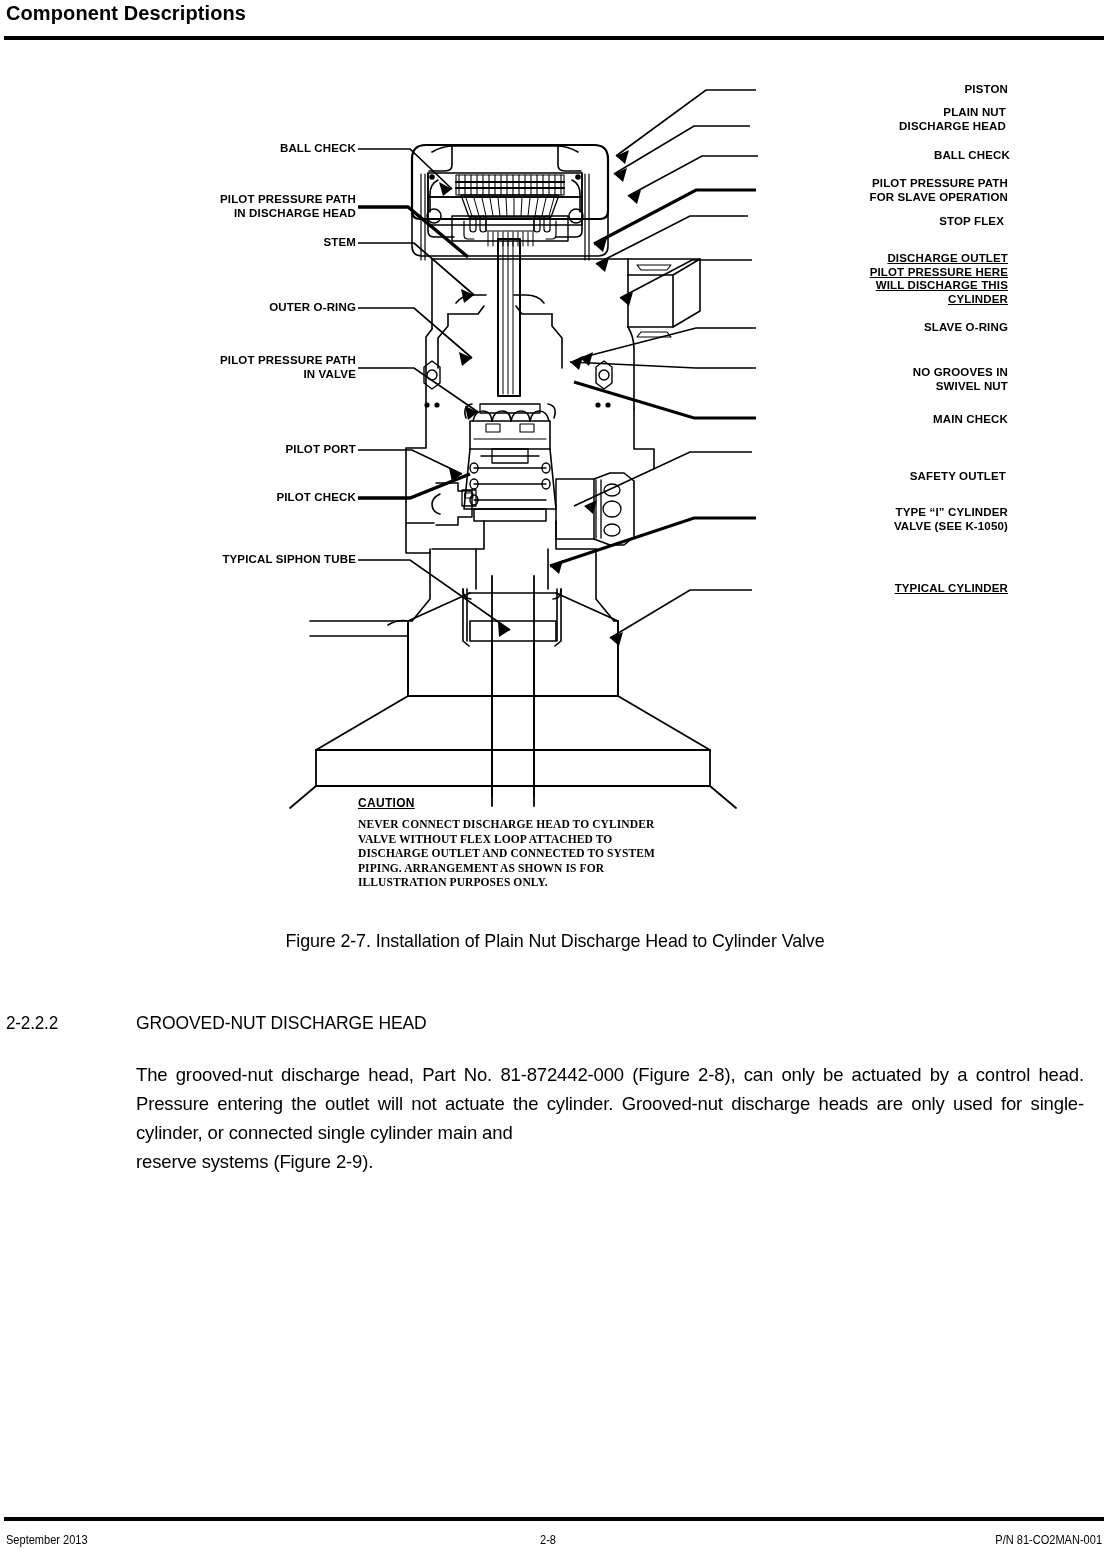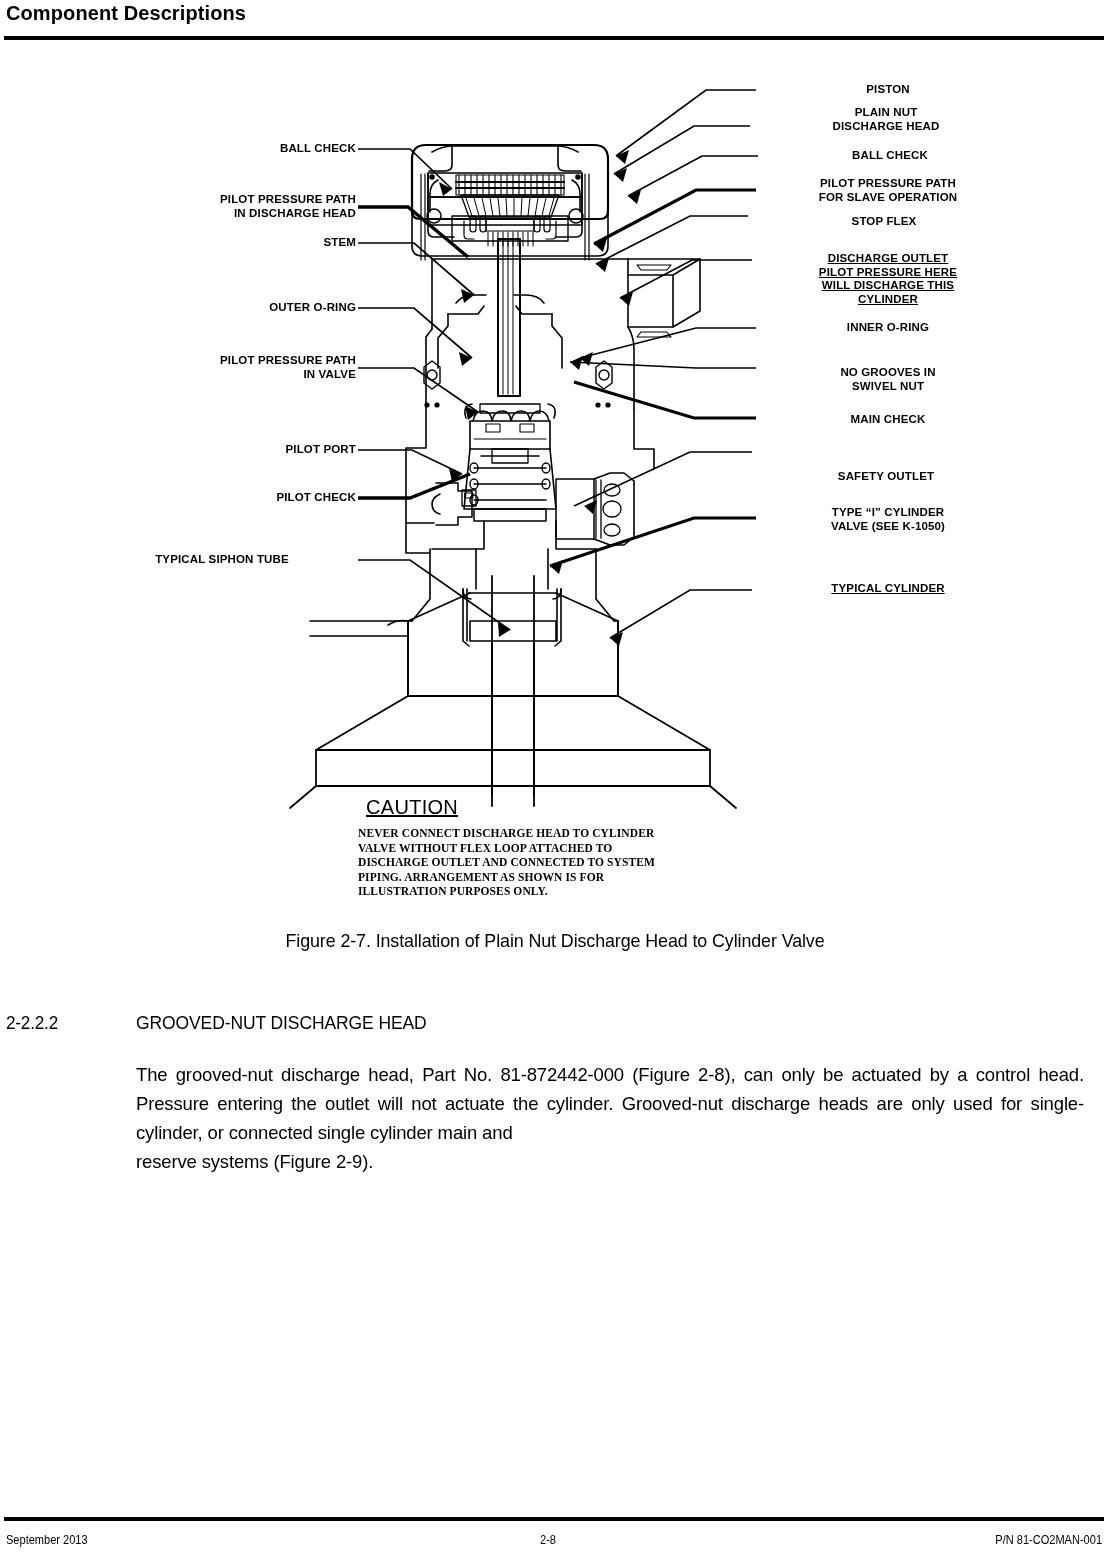--- a/index.html
+++ b/index.html
@@ -23,27 +23,27 @@
   .figure{position:absolute; left:0; top:56px; width:1110px; height:880px;}
   .fig-svg{position:absolute;left:0;top:0;}
 
   
   .lbl{
     position:absolute;
     font-size:11.5px; font-weight:bold; line-height:13.5px;
     letter-spacing:.15px; white-space:pre; color:#000;
   }
   .lbl.r{text-align:right;}
-  .lbl.l{text-align:center;}
+  .lbl.l{text-align:right;}
 
   
   .caution-box{position:absolute; left:358px; top:796px; width:360px;}
   .caution-title{
-    font-size:20px;font-weight:normal;text-decoration:underline;
-    letter-spacing:.3px; margin-bottom:7px;margin-left:8px;
+    font-size:12px;font-weight:bold;text-decoration:underline;
+    letter-spacing:.3px; margin-bottom:7px;
   }
   .caution-body{
     font-size:11.5px;font-weight:bold;line-height:14.5px;letter-spacing:.1px;
     white-space:pre-line;
     font-family:Liberation Serif, serif;
   }
 
   
   .caption{
     position:absolute; left:0; top:930px; width:1110px; text-align:center;
@@ -373,40 +373,40 @@
 
     <div class="lbl r" style="left:88px; top:245px; width:268px;">OUTER O-RING</div>
 
     <div class="lbl r" style="left:88px; top:298px; width:268px;">PILOT PRESSURE PATH
 IN VALVE</div>
 
     <div class="lbl r" style="left:88px; top:387px; width:268px;">PILOT PORT</div>
 
     <div class="lbl r" style="left:88px; top:435px; width:268px;">PILOT CHECK</div>
 
-    <div class="lbl r" style="left:88px; top:497px; width:268px;text-align:center;">TYPICAL SIPHON TUBE</div>
+    <div class="lbl r" style="left:88px; top:497px; width:268px;">TYPICAL SIPHON TUBE</div>
 
     <div class="lbl l" style="left:768px; top:27px; width:240px;">PISTON</div>
 
     <div class="lbl l" style="left:766px; top:50px; width:240px;">PLAIN NUT
 DISCHARGE HEAD</div>
 
     <div class="lbl l" style="left:770px; top:93px; width:240px;">BALL CHECK</div>
 
     <div class="lbl l" style="left:768px; top:121px; width:240px;">PILOT PRESSURE PATH
 FOR SLAVE OPERATION</div>
 
     <div class="lbl l" style="left:764px; top:159px; width:240px;">STOP FLEX</div>
 
     <div class="lbl l" style="left:768px; top:196px; width:240px;text-decoration:underline;">DISCHARGE OUTLET
 PILOT PRESSURE HERE
 WILL DISCHARGE THIS
 CYLINDER</div>
 
-    <div class="lbl l" style="left:768px; top:265px; width:240px;">INNER O-RING</div>
+    <div class="lbl l" style="left:768px; top:265px; width:240px;">SLAVE O-RING</div>
 
     <div class="lbl l" style="left:768px; top:310px; width:240px;">NO GROOVES IN
 SWIVEL NUT</div>
 
     <div class="lbl l" style="left:768px; top:357px; width:240px;">MAIN CHECK</div>
 
     <div class="lbl l" style="left:766px; top:390px; width:240px;margin-top:24px;">SAFETY OUTLET</div>
 
     <div class="lbl l" style="left:768px; top:450px; width:240px;">TYPE “I” CYLINDER
 VALVE (SEE K-1050)</div>

